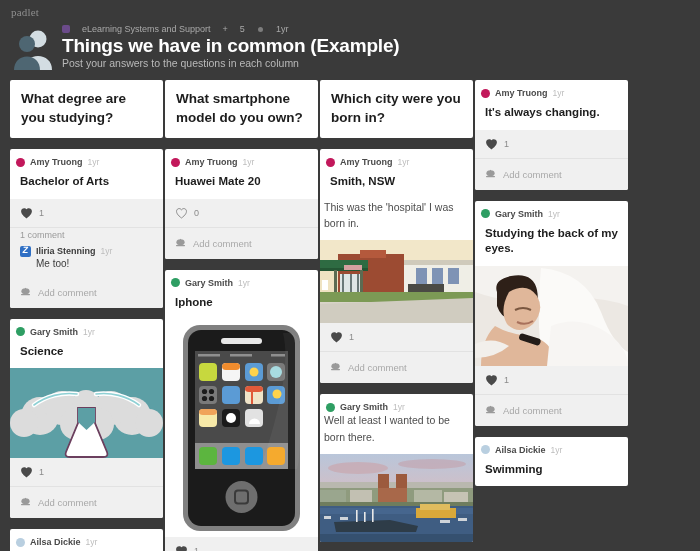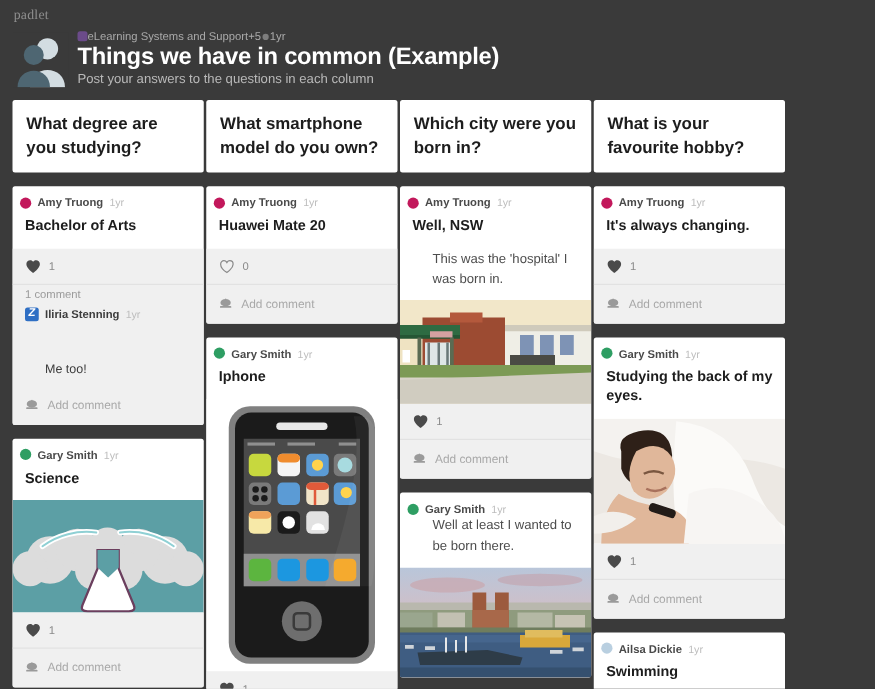--- a/index.html
+++ b/index.html
@@ -18,21 +18,21 @@
     font-family: "Liberation Serif", serif;
   }
   .header { position: absolute; left: 10px; top: 24px; right: 10px; height: 48px; }
   .avatar-wrap {
     position: absolute; left: 1px; top: 2px; width: 44px; height: 44px;
     overflow: hidden;
   }
   .avatar-wrap svg { display: block; }
   .meta-row {
     position: absolute; left: 52px; top: 0px;
-    display: flex; align-items: center; gap: 0;
+    display: flex; align-items: center; gap: 12px;
     font-size: 9px; color: #a9a9a9; white-space: nowrap;
   }
   .meta-badge {
     width: 8px; height: 8px; border-radius: 2px;
     background: #6b4b8a; display: inline-block;
   }
   .meta-dot {
     width: 5px; height: 5px; border-radius: 50%;
     background: #7d7d7d; display: inline-block; margin: 0 1px;
   }
@@ -73,21 +73,21 @@
   .dot.pink   { background: #c2185b; }
   .dot.green  { background: #2e9e63; }
   .dot.blue   { background: #b9cfe0; }
   .author { font-size: 9px; font-weight: bold; color: #4a4a4a; }
   .age { font-size: 8.5px; color: #bdbdbd; }
   .card-title {
     padding: 7px 10px 9px 10px;
     font-size: 11.5px; font-weight: bold; color: #1d1d1d; line-height: 1.35;
   }
   .card-body {
-    padding: 0 10px 9px 26px;
+    padding: 0 10px 9px 4px;
     font-size: 10.5px; color: #4d4d4d; line-height: 1.55;
   }
   .card-media { width: 100%; display: block; line-height: 0; }
   .card-media svg, .card-media .photo { display: block; width: 100%; }
 
   .card-foot { background: #f0f0f0; }
   .like-row {
     display: flex; align-items: center; gap: 6px;
     padding: 8px 10px 8px 10px;
   }
@@ -104,21 +104,21 @@
     width: 11px; height: 11px; border-radius: 2px; flex: 0 0 11px;
     background: #2f6fc4; position: relative; overflow: hidden;
   }
   .comment-av:after {
     content: "Z"; position: absolute; left: 0; top: -1px; width: 11px;
     text-align: center; font-size: 9px; font-weight: bold; color: #fff;
     font-family: "Liberation Sans", sans-serif; transform: skewX(-8deg);
   }
   .comment-author { font-size: 9px; font-weight: bold; color: #3c3c3c; }
   .comment-age { font-size: 8.5px; color: #bdbdbd; }
-  .comment-text { font-size: 10px; color: #3c3c3c; padding-left: 16px; padding-top: 1px; margin-top: 32px; }
+  .comment-text { font-size: 10px; color: #3c3c3c; padding-left: 16px; padding-top: 1px; }
   .addcomment-row {
     display: flex; align-items: center; gap: 7px;
     padding: 10px 28px 10px 10px;
   }
   .addcomment-label { font-size: 9.5px; color: #a8a8a8; }
 </style>
 </head>
 <body>
 
 <div class="app">
@@ -355,21 +355,21 @@
       <div class="col-head">
         <div class="col-head-text">Which city were you born in?</div>
       </div>
 
       <div class="card">
         <div class="card-head">
           <span class="dot pink"></span>
           <span class="author">Amy Truong</span>
           <span class="age">1yr</span>
         </div>
-        <div class="card-title">Well, NSW</div>
+        <div class="card-title">Smith, NSW</div>
         <div class="card-body">This was the 'hospital' I was born in.</div>
         <div class="card-media">
           <svg viewBox="0 0 153 83" width="153" height="83" preserveAspectRatio="none">
             <rect width="153" height="83" fill="#efe3c2"></rect>
             <rect x="0" y="0" width="153" height="28" fill="#f2e7c9"></rect>
             <rect x="82" y="22" width="71" height="30" fill="#efeee6"></rect>
             <rect x="82" y="20" width="71" height="5" fill="#cfcabb"></rect>
             <g fill="#7e93b5">
               <rect x="96" y="28" width="11" height="16"></rect>
                 <rect x="112" y="28" width="11" height="16"></rect>
@@ -456,23 +456,20 @@
                 <rect x="138" y="64" width="9" height="3"></rect>
             </g>
             <rect x="0" y="80" width="153" height="8" fill="#35506f"></rect>
           </svg>
         </div>
 
       </div>
     </div>
 
     <div class="column">
-      <div class="col-head">
-        <div class="col-head-text">What is your favourite hobby?</div>
-      </div>
 
       <div class="card">
         <div class="card-head">
           <span class="dot pink"></span>
           <span class="author">Amy Truong</span>
           <span class="age">1yr</span>
         </div>
         <div class="card-title">It's always changing.</div>
         <div class="card-foot">
           <div class="like-row">

